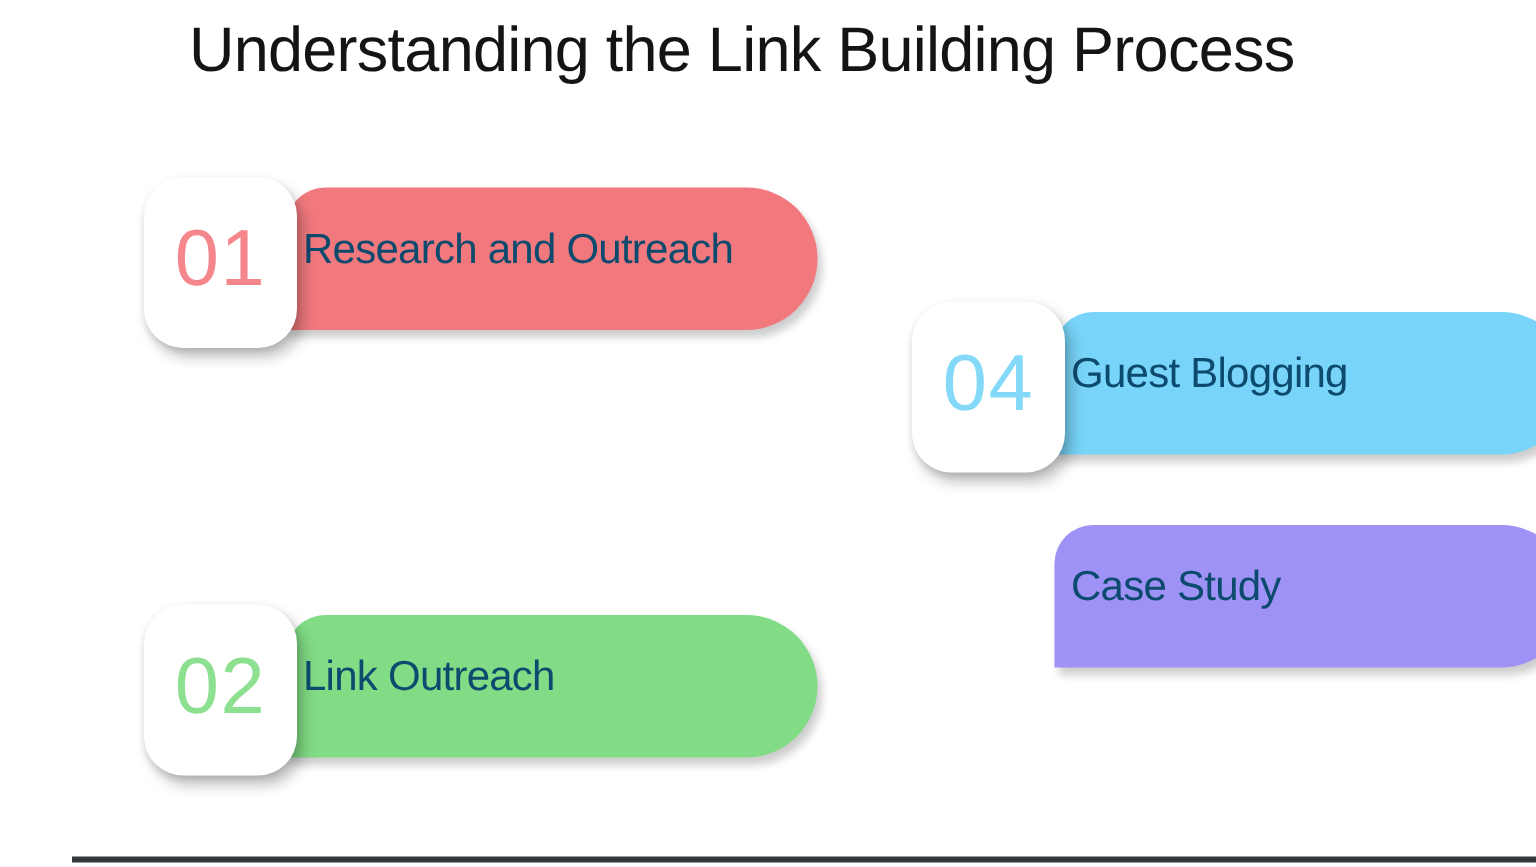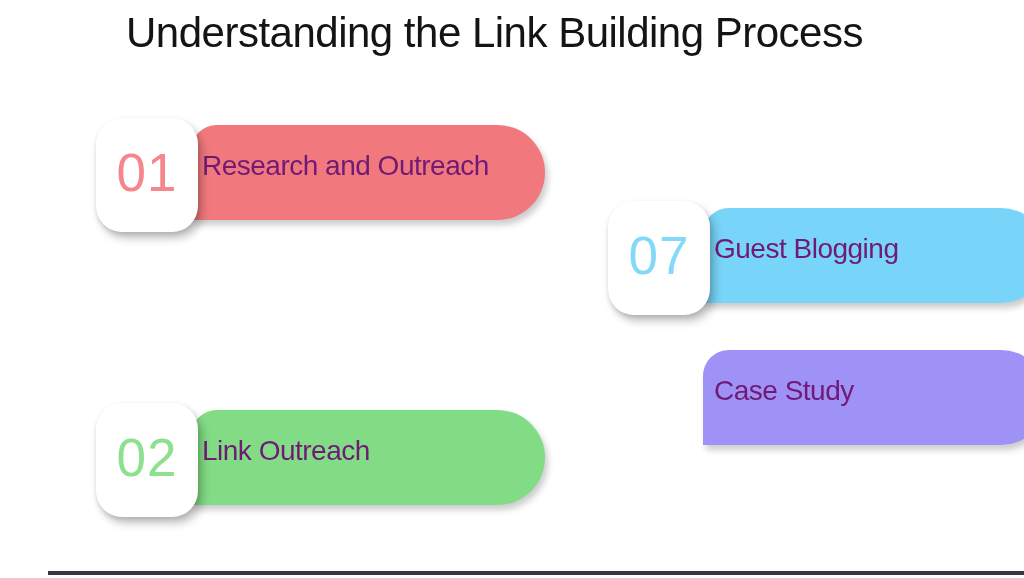--- a/index.html
+++ b/index.html
@@ -56,21 +56,21 @@
     display: flex; align-items: center;
   }
   .step-left  .pill { width: 354px; }
   .step-right .pill { width: 345px; }
   .label {
     margin-top: -13px;
     padding-left: 11px;
     font-size: 28px;
     letter-spacing: -0.5px;
     font-weight: 400;
-    color: #701a75;
+    color: #0c4a6e;
     white-space: nowrap;
   }
   .step-1 { left: 48px;  top: 118px; }
   .step-2 { left: 48px;  top: 258px; }
   .step-3 { left: 48px;  top: 403px; }
   .step-4 { left: 560px; top: 201px; }
   .step-5 { left: 560px; top: 343px; }
   .bottom-bar {
     position: absolute;
     left: 0; top: 571px;
@@ -104,21 +104,21 @@
     <div class="num-card">
       <span class="num">02</span>
     </div>
   </div>
 
   <div class="step step-right step-4" style="--pill: #78d4f8; --num: #84d9f9;">
     <div class="pill">
       <span class="label">Guest Blogging</span>
     </div>
     <div class="num-card">
-      <span class="num">07</span>
+      <span class="num">04</span>
     </div>
   </div>
 
   <div class="step step-right step-5" style="--pill: #9e92f6; --num: #a89cf8;">
     <div class="pill">
       <span class="label">Case Study</span>
     </div>
   </div>
 
   <div class="bottom-bar" style="background: rgb(53, 57, 61);"></div>

